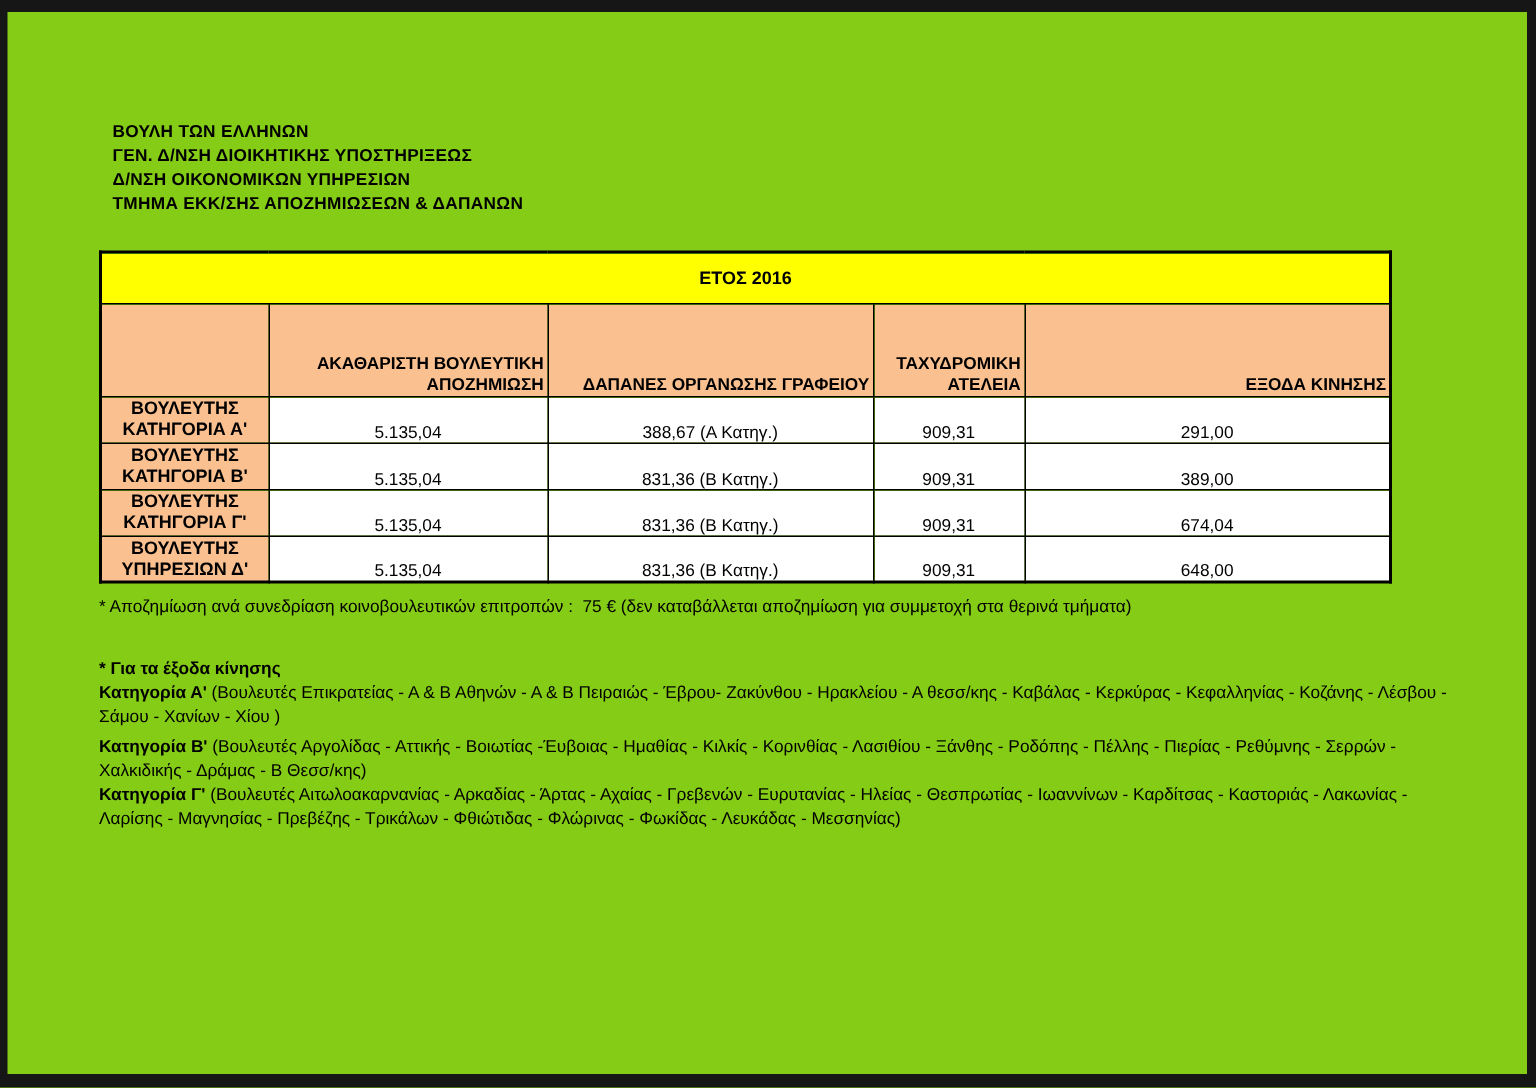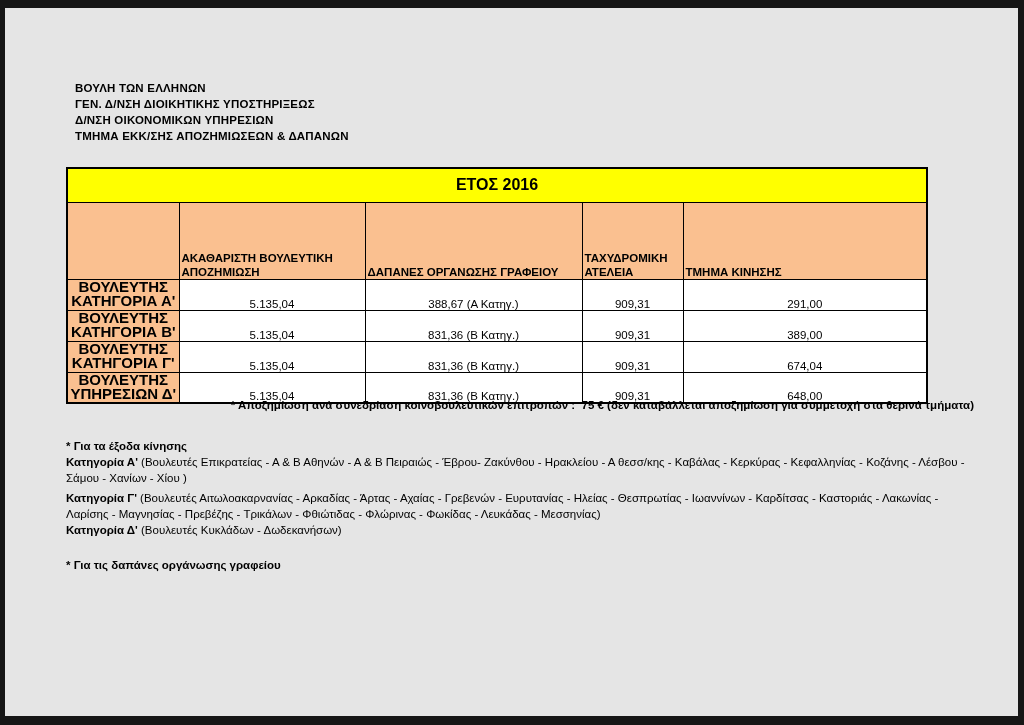--- a/index.html
+++ b/index.html
@@ -14,21 +14,21 @@
     background:#161616;
     font-family:"Liberation Sans", sans-serif;
     color:#000;
     position:relative;
     overflow:hidden;
   }
   .page{
     position:absolute;
     left:5px;top:8px;
     width:1013px;height:708px;
-    background:#e5e5e5;
+    background:#84cc16;
   }
   
   .org-block{
     position:absolute;
     left:70px;top:72px;
     font-size:11.5px;
     font-weight:bold;
     line-height:16px;
     letter-spacing:.2px;
     white-space:nowrap;
@@ -47,57 +47,57 @@
     border:1px solid var(--border);
     padding:0 2px;
     overflow:hidden;
   }
   .year-cell{
     background:var(--year-bg);
     height:34px;
     text-align:center;
     vertical-align:middle;
     font-weight:bold;
-    font-size:16px;
+    font-size:12px;
   }
   .hdr-cell{
     background:var(--header-bg);
-    height:77px;
-    text-align:left;
+    height:62px;
+    text-align:right;
     vertical-align:bottom;
     font-weight:bold;
     padding-bottom:3px;
     line-height:14px;
   }
   .label-cell{
     background:var(--header-bg);
     font-weight:bold;
     text-align:center;
     vertical-align:top;
     line-height:14px;
-    font-size:15px;
+    font-size:12px;
     padding-top:1px;
   }
   .data-cell{
     background:#ffffff;
     text-align:center;
     vertical-align:bottom;
     padding-bottom:4px;
   }
   tr.data-row{height:31px;}
   
   .notes{
     position:absolute;
     left:61px;top:390px;
     width:908px;
     font-size:11.5px;
     line-height:15.5px;
   }
   .notes p{margin:0;white-space:pre-wrap;}
-  .note-session{font-weight:bold;margin-bottom:25px !important;text-align:right;}
+  .note-session{font-weight:normal;margin-bottom:25px !important;}
   .note-title{font-weight:bold;margin-bottom:1px !important;}
   .cat-label{font-weight:bold;}
   .cat-para{margin-bottom:5px !important;}
   .cat-para-tight{margin-bottom:1px !important;}
   .section-gap{margin-top:19px !important;}
 </style>
 </head>
 <body>
 
 <div class="page">
@@ -125,21 +125,21 @@
         <td class="hdr-cell"></td>
         <td class="hdr-cell">
           <div>ΑΚΑΘΑΡΙΣΤΗ ΒΟΥΛΕΥΤΙΚΗ</div>
           <div>ΑΠΟΖΗΜΙΩΣΗ</div>
         </td>
         <td class="hdr-cell">ΔΑΠΑΝΕΣ ΟΡΓΑΝΩΣΗΣ ΓΡΑΦΕΙΟΥ</td>
         <td class="hdr-cell">
           <div>ΤΑΧΥΔΡΟΜΙΚΗ</div>
           <div>ΑΤΕΛΕΙΑ</div>
         </td>
-        <td class="hdr-cell">ΤΜΗΜΑ ΚΙΝΗΣΗΣ</td>
+        <td class="hdr-cell">ΕΞΟΔΑ ΚΙΝΗΣΗΣ</td>
       </tr>
 
       <tr class="data-row">
         <td class="label-cell">
           <div>ΒΟΥΛΕΥΤΗΣ</div>
           <div>ΚΑΤΗΓΟΡΙΑ Α'</div>
         </td>
         <td class="data-cell">5.135,04</td>
         <td class="data-cell">388,67 (Α Κατηγ.)</td>
         <td class="data-cell">909,31</td>
@@ -179,19 +179,18 @@
         <td class="data-cell">648,00</td>
       </tr>
     </tbody>
   </table>
 
   <div class="notes">
     <p class="note-session">* Αποζημίωση ανά συνεδρίαση κοινοβουλευτικών επιτροπών :  75 € (δεν καταβάλλεται αποζημίωση για συμμετοχή στα θερινά τμήματα)</p>
 
     <p class="note-title">* Για τα έξοδα κίνησης</p>
     <p class="cat-para"><span class="cat-label">Κατηγορία Α'</span><span> (Βουλευτές Επικρατείας - Α &amp; Β Αθηνών - Α &amp; Β Πειραιώς - Έβρου- Ζακύνθου - Ηρακλείου - Α θεσσ/κης - Καβάλας - Κερκύρας - Κεφαλληνίας - Κοζάνης - Λέσβου -   Σάμου - Χανίων - Χίου )</span></p>
+    <p class="cat-para-tight"><span class="cat-label">Κατηγορία Β'</span><span> (Βουλευτές Αργολίδας - Αττικής - Βοιωτίας -Έυβοιας - Ημαθίας - Κιλκίς - Κορινθίας - Λασιθίου - Ξάνθης - Ροδόπης - Πέλλης - Πιερίας - Ρεθύμνης - Σερρών - Χαλκιδικής - Δράμας - Β Θεσσ/κης)</span></p>
     <p class="cat-para-tight"><span class="cat-label">Κατηγορία Γ'</span><span> (Βουλευτές Αιτωλοακαρνανίας - Αρκαδίας - Άρτας - Αχαίας - Γρεβενών - Ευρυτανίας - Ηλείας - Θεσπρωτίας - Ιωαννίνων - Καρδίτσας - Καστοριάς - Λακωνίας - Λαρίσης - Μαγνησίας - Πρεβέζης - Τρικάλων - Φθιώτιδας - Φλώρινας - Φωκίδας - Λευκάδας - Μεσσηνίας)</span></p>
-    <p><span class="cat-label">Κατηγορία Δ'</span><span> (Βουλευτές Κυκλάδων - Δωδεκανήσων)</span></p>
 
-    <p class="note-title section-gap">* Για τις δαπάνες οργάνωσης γραφείου</p>
   </div>
 
 </div>
 
 </body></html>

